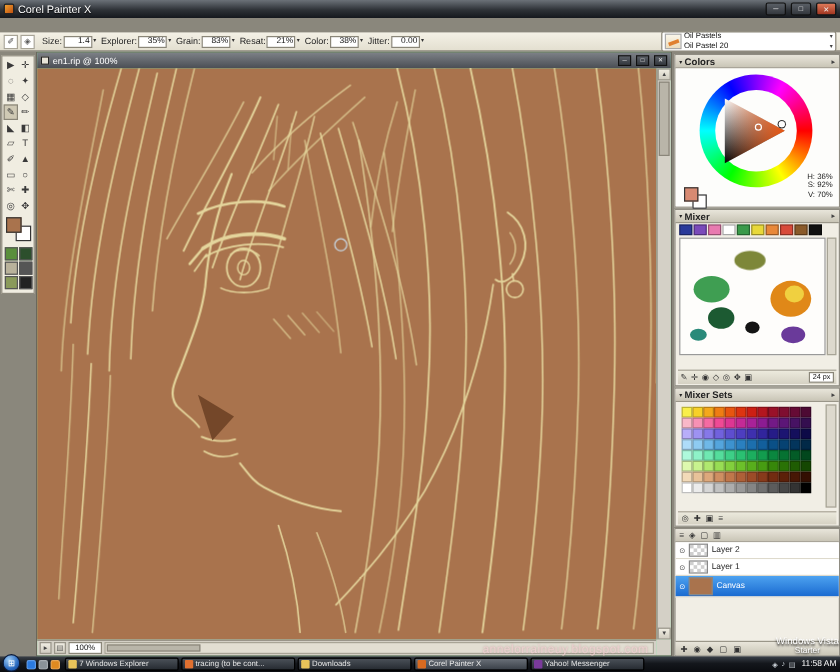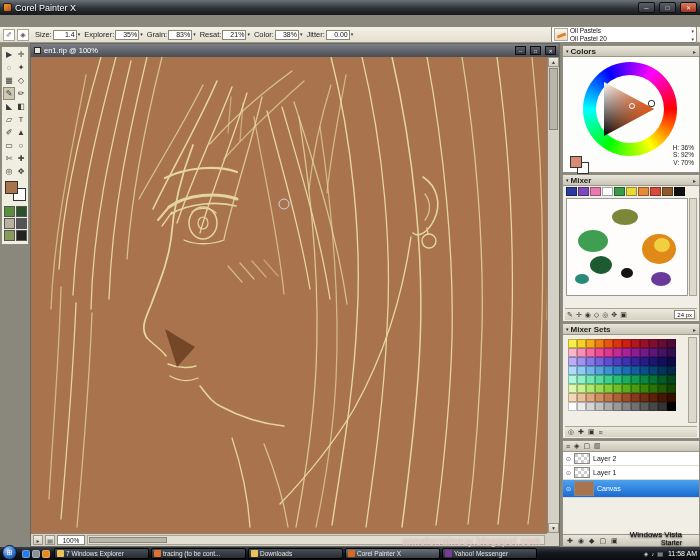--- a/index.html
+++ b/index.html
@@ -105,21 +105,21 @@
   .lrow .leye{font-size:6px;color:#555}
   .lthumb{width:16px;height:11px;border:1px solid #888;flex:none}
   .lrow.sel{background:linear-gradient(#4da2f0,#1a6ad0);color:#fff}
   .lrow.sel .leye{color:#fff}
   .lrow.sel .lthumb{width:20px;height:15px}
   .checker{background:repeating-conic-gradient(#fff 0 25%,#cfcfcf 0 50%) 0 0/6px 6px}
   .lbottom{position:absolute;bottom:0;left:0;right:0;height:12px;background:linear-gradient(#e8e5da,#c9c5b6);border-top:1px solid #9a9689;display:flex;align-items:center;gap:5px;padding:0 4px;font-size:7px;color:#333}
 
   
   .blogwm{position:absolute;left:402px;top:536px;font-size:10px;color:#ecd0d0;z-index:30;letter-spacing:.4px;text-shadow:0 0 2px rgba(120,60,60,.4)}
-  .vistawm{position:absolute;right:18px;top:531px;text-align:right;z-index:31;color:#000000;text-shadow:0 1px 2px #000;line-height:8px}
+  .vistawm{position:absolute;right:1px;top:531px;text-align:center;z-index:31;color:#ffffff;text-shadow:0 1px 2px #000;line-height:8px}
   .vistawm .v1{font-size:8px}
   .vistawm .v2{font-size:7px}
 
   
   .taskbar{position:absolute;left:0;top:547px;width:700px;height:13px;background:linear-gradient(#3a4048,#14171c 45%,#0a0c10);display:flex;align-items:center;z-index:20;padding-left:22px}
   .orb{position:absolute;left:2px;top:545px;width:15px;height:15px;border-radius:50%;background:radial-gradient(circle at 35% 30%,#9ecdf5,#2a6ac0 60%,#123a80);border:1px solid #0a1a3a;display:flex;align-items:center;justify-content:center;color:#fff;font-size:7px;z-index:25}
   .ql{width:8px;height:8px;border-radius:2px;margin-right:2px;border:1px solid rgba(255,255,255,.25);flex:none}
   .tbtn{height:11px;width:95px;margin-left:2px;background:linear-gradient(#4a5058,#262b31);border:1px solid #000;border-radius:2px;display:flex;align-items:center;gap:2px;padding:0 2px;color:#e6e6e6;font-size:6.5px;white-space:nowrap;overflow:hidden;flex:none}
   .tbtn.active{background:linear-gradient(#6a7078,#3a4048)}
   .ticn{width:7px;height:7px;border-radius:1px;flex:none}

